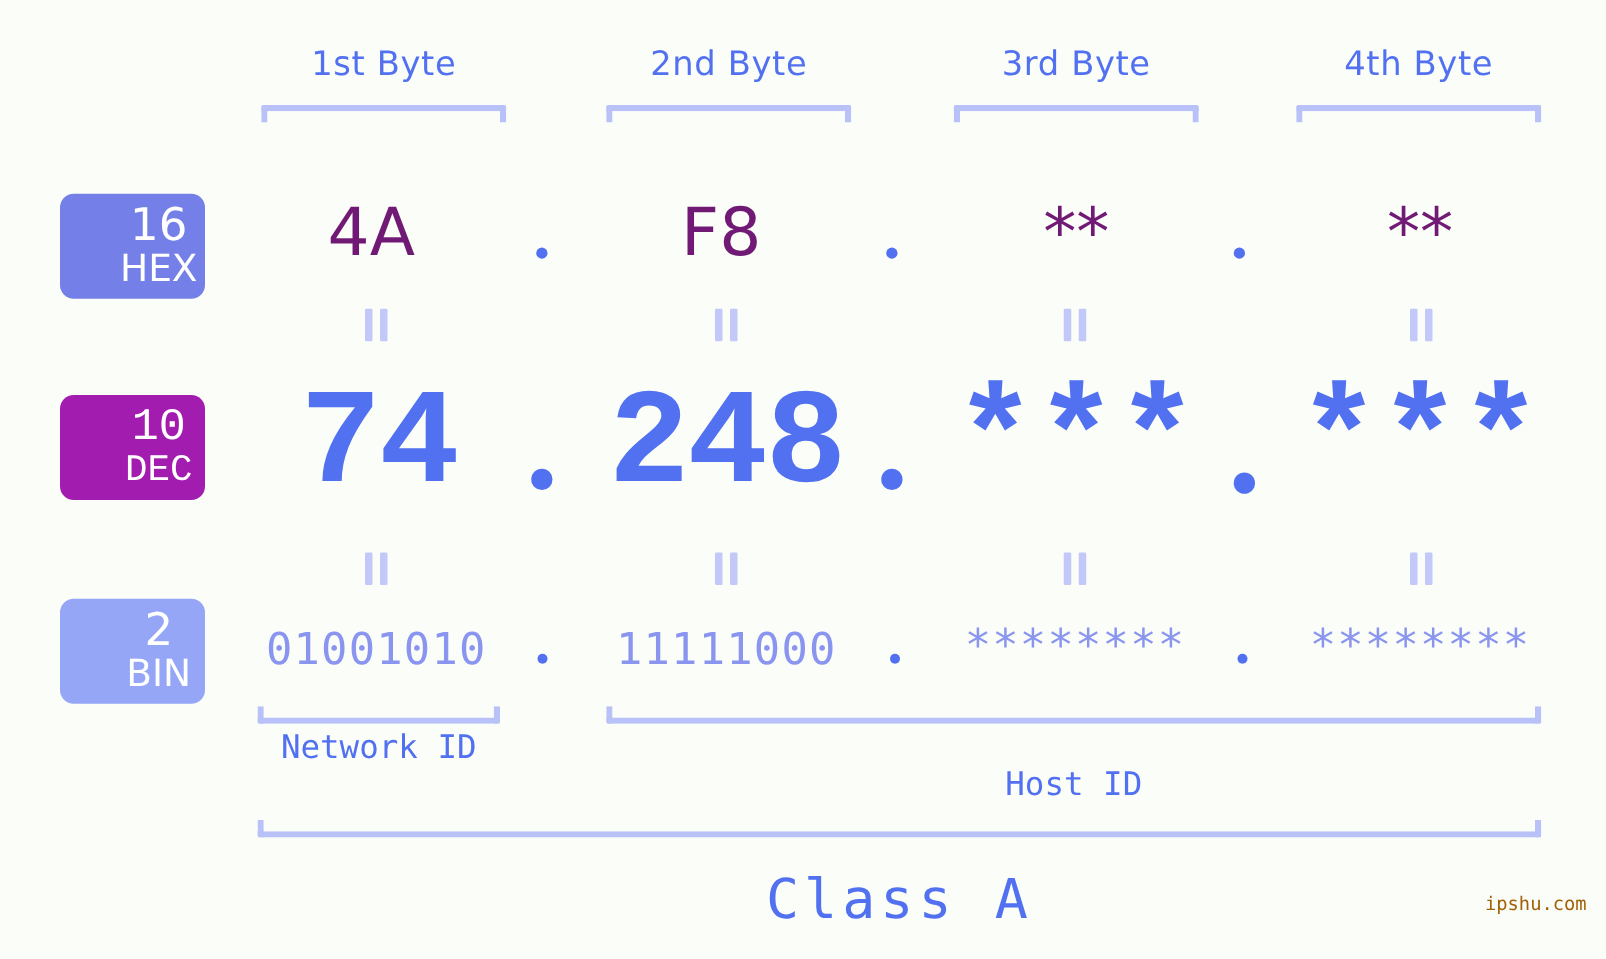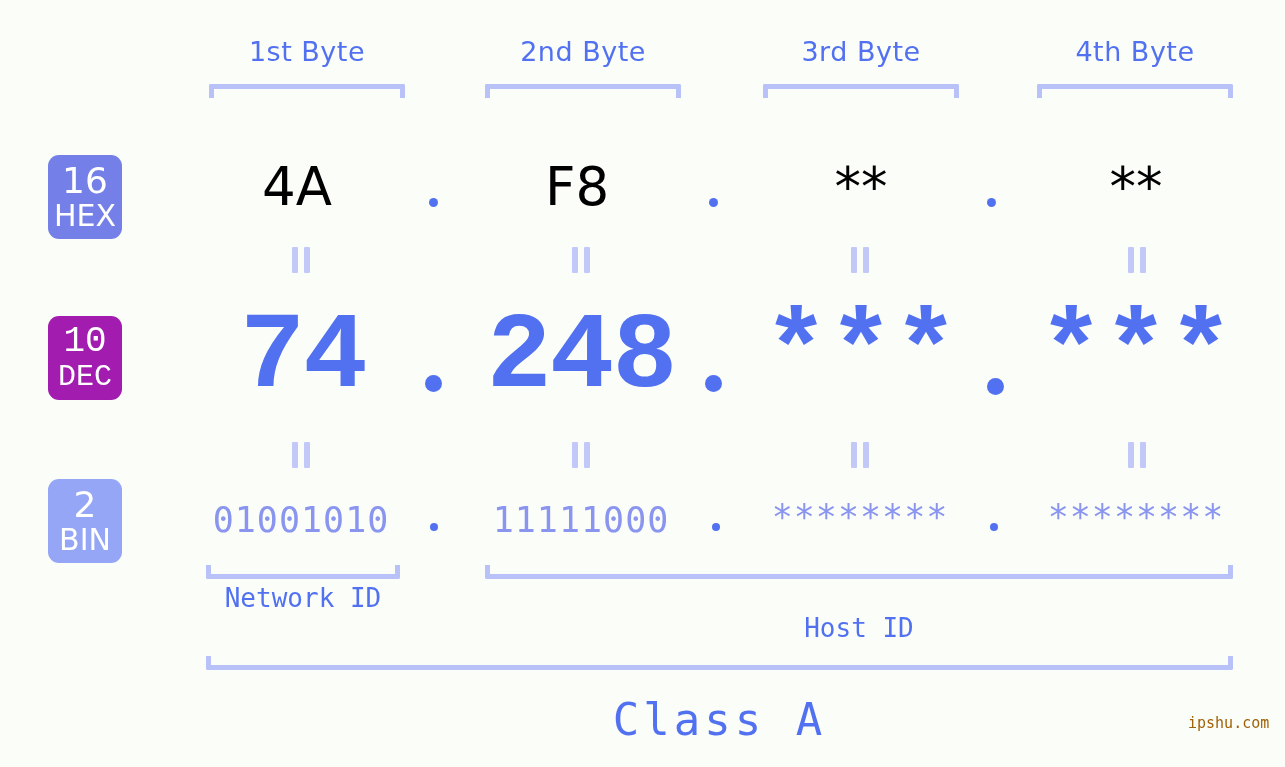--- a/index.html
+++ b/index.html
@@ -58,20 +58,21 @@
     position: absolute;
     width: 74px;
     height: 84px;
     border-radius: 11px;
     color: #ffffff;
     display: flex;
     flex-direction: column;
     align-items: center;
     justify-content: center;
     line-height: 1;
+    padding-left: 42px;
   }
   .base-badge .num {
     font-size: 36px;
     font-weight: 400;
     letter-spacing: 0px;
   }
   .base-badge .nm {
     font-size: 30px;
     font-weight: 400;
     margin-top: 2px;
@@ -79,21 +80,21 @@
   }
 
   
   .cell {
     position: absolute;
     text-align: center;
     white-space: nowrap;
     line-height: 1;
   }
   .hex-cell {
-    color: #000000;
+    color: #701a75;
     font-size: 53px;
     font-family: "DejaVu Sans", sans-serif;
     font-weight: 400;
   }
   .dec-cell {
     color: #5271f0;
     font-size: 108px;
     font-family: Liberation Mono, monospace;
     font-weight: 700;
     letter-spacing: -2px;

